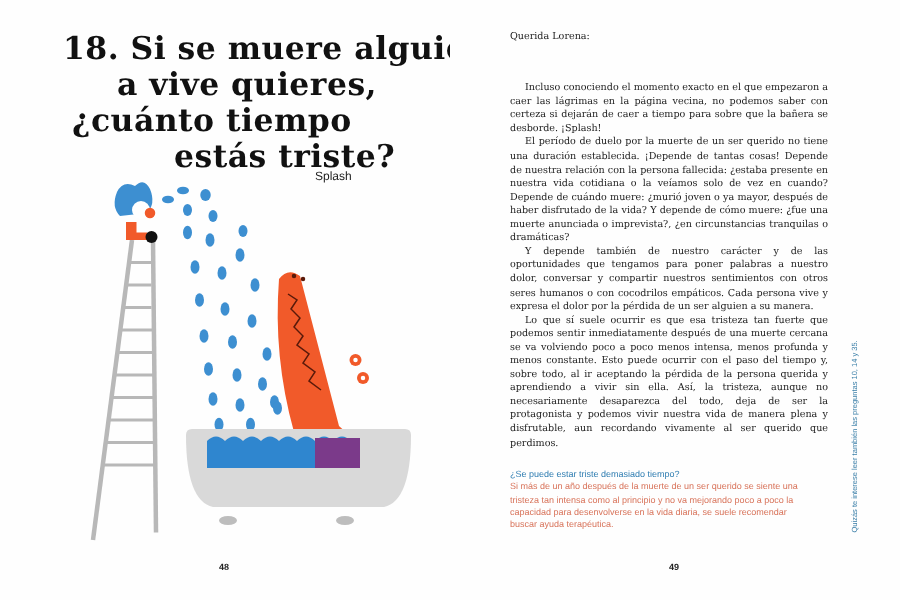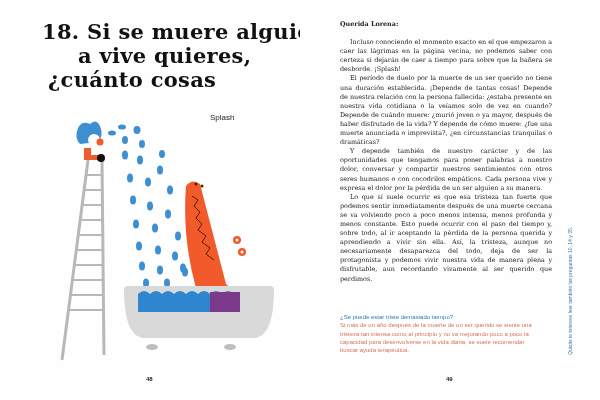--- a/index.html
+++ b/index.html
@@ -22,39 +22,40 @@
       font-family: "Liberation Sans", sans-serif; font-size: 8px; color: #222;
     }
     .pagenum {
       position: absolute; top: 376px; font-family: "Liberation Sans", sans-serif;
       font-size: 6px; font-weight: bold; color: #222;
     }
     .letter {
       position: absolute; left: 40px; top: 20px; width: 212px;
       font-family: "DejaVu Serif", serif; font-size: 6.4px; line-height: 9.1px; color: #222;
     }
-    .letter .greeting { margin-bottom: 9px; font-weight: bold; }
+    .letter .greeting { margin-bottom: 25px; }
     .letter p { margin: 0; text-indent: 10px; text-align: justify; }
     .callout { position: absolute; left: 40px; top: 313px; width: 200px; font-family: "Liberation Sans", sans-serif; font-size: 6px; line-height: 8.3px; }
     .callout .q { color: #2f7db1; }
     .callout .a { color: #d8735a; }
     .side-note {
       position: absolute; left: 567px; top: 355px; transform-origin: left top; transform: rotate(-90deg);
       font-family: "Liberation Sans", sans-serif; font-size: 5px; color: #3b7fa8; white-space: nowrap;
     }
     svg { position: absolute; left: 0; top: 0; }
   </style>
 </head>
 <body>
 
 <div class="page page-left">
   <div class="title">
     <span class="l l1">18. Si se muere alguien</span>
     <span class="l l2">a vive quieres,</span>
-    <span class="l l3">¿cuánto cosas</span>
+    <span class="l l3">¿cuánto tiempo</span>
+    <span class="l l4">estás triste?</span>
   </div>
   <div class="author">Splash</div>
 
   <svg width="300" height="400">
 
     <g fill="none" stroke="#b8b8b8" stroke-width="3">
       <line x1="88" y1="160" x2="62" y2="360"></line>
       <line x1="102" y1="160" x2="104" y2="355"></line>
       <g stroke-width="2">
         <line x1="86" y1="175" x2="101" y2="175"></line>

